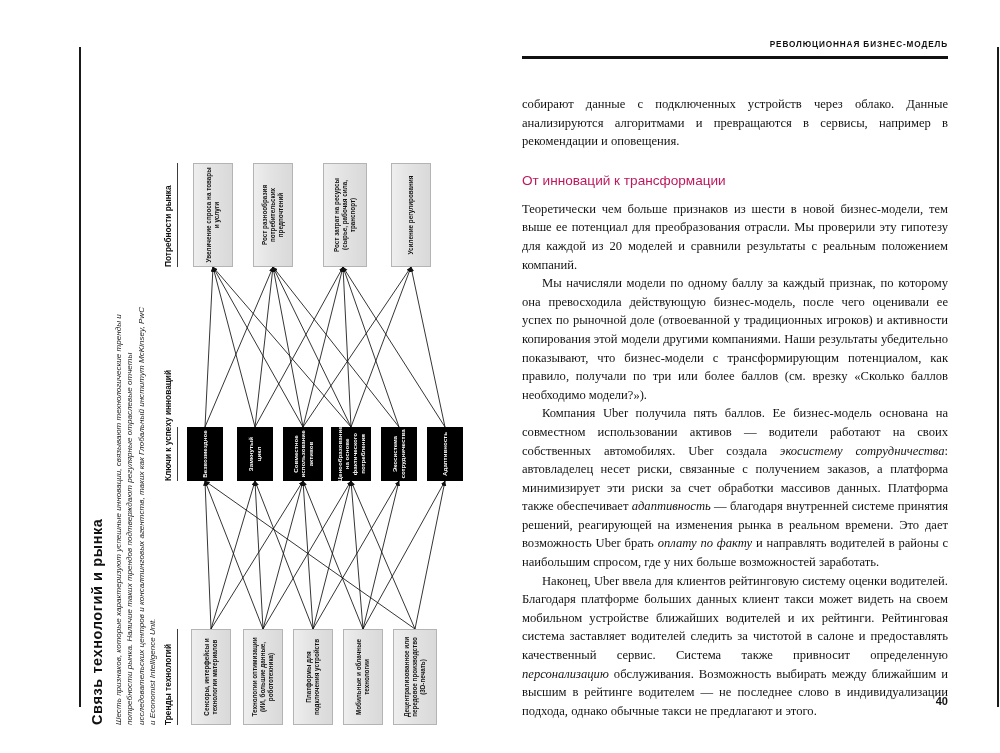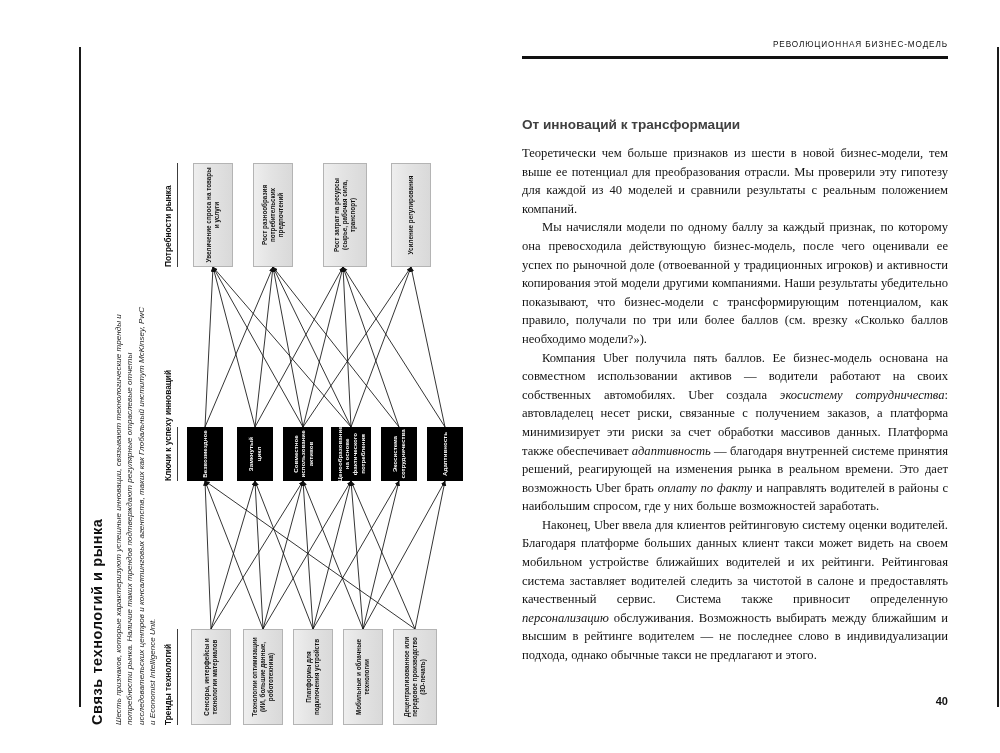--- a/index.html
+++ b/index.html
@@ -61,34 +61,34 @@
     font-size:6.2px;line-height:7.6px;
   }
   svg.links{position:absolute;left:0;top:0;width:690px;height:300px;overflow:visible;}
 
   
   .right-page{position:absolute;left:500px;top:0;width:500px;height:753px;}
   .r-rule{position:absolute;left:497px;top:47px;width:1.6px;height:660px;background:#1a1a1a;}
   .run-head{
     position:absolute;right:52px;top:40px;
     font-family:"Liberation Sans",sans-serif;
-    font-weight:normal;font-size:8.2px;letter-spacing:.9px;color:#111;margin-left:44px;
+    font-weight:bold;font-size:8.2px;letter-spacing:.9px;color:#111;margin-left:44px;
   }
   .head-rule{position:absolute;left:22px;top:56px;width:426px;height:3.2px;background:#111;}
 
   .body{position:absolute;left:22px;top:95px;width:426px;}
   .body p{
     margin:0;font-size:12.6px;line-height:18.6px;color:#141414;
     text-align:justify;font-family:"Liberation Serif",serif;
     hyphens:none;
   }
   .body p.ind{text-indent:20px;}
   .h2{
     font-family:"Liberation Sans",sans-serif;
-    font-weight:bold;font-size:13.6px;color:#404040;
+    font-weight:normal;font-size:13.6px;color:#be185d;
     margin:22px 0 12px 0;
   }
   .pageno{
     position:absolute;right:52px;bottom:46px;
     font-family:"Liberation Sans",sans-serif;
     font-weight:bold;font-size:11px;color:#111;
   }
   em{}
 </style>
 </head>
@@ -188,22 +188,23 @@
       </div>
     </div>
   </div>
 
   <div class="right-page">
     <div class="r-rule"></div>
     <div class="run-head">РЕВОЛЮЦИОННАЯ БИЗНЕС-МОДЕЛЬ</div>
     <div class="head-rule"></div>
 
     <div class="body">
+      <p>собирают данные с подключенных устройств через облако. Данные анализируются алгоритмами и превращаются в сервисы, например в рекомендации и оповещения.</p>
       <h2 class="h2">От инноваций к трансформации</h2>
-      <p>Теоретически чем больше признаков из шести в новой бизнес-модели, тем выше ее потенциал для преобразования отрасли. Мы проверили эту гипотезу для каждой из 40 моделей и сравнили результаты с реальным положением компаний.</p>
+      <p>Теоретически чем больше признаков из шести в новой бизнес-модели, тем выше ее потенциал для преобразования отрасли. Мы проверили эту гипотезу для каждой из 20 моделей и сравнили результаты с реальным положением компаний.</p>
       <p class="ind">Мы начисляли модели по одному баллу за каждый признак, по которому она превосходила действующую бизнес-модель, после чего оценивали ее успех по рыночной доле (отвоеванной у традиционных игроков) и активности копирования этой модели другими компаниями. Наши результаты убедительно показывают, что бизнес-модели с трансформирующим потенциалом, как правило, получали по три или более баллов (см. врезку «Сколько баллов необходимо модели?»).</p>
       <p class="ind"><span>Компания Uber получила пять баллов. Ее бизнес-модель основана на совместном использовании активов — водители работают на своих собственных автомобилях. Uber создала </span><em>экосистему сотрудничества</em><span>: автовладелец несет риски, связанные с получением заказов, а платформа минимизирует эти риски за счет обработки массивов данных. Платформа также обеспечивает </span><em>адаптивность</em><span> — благодаря внутренней системе принятия решений, реагирующей на изменения рынка в реальном времени. Это дает возможность Uber брать </span><em>оплату по факту</em><span> и направлять водителей в районы с наибольшим спросом, где у них больше возможностей заработать.</span></p>
       <p class="ind"><span>Наконец, Uber ввела для клиентов рейтинговую систему оценки водителей. Благодаря платформе больших данных клиент такси может видеть на своем мобильном устройстве ближайших водителей и их рейтинги. Рейтинговая система заставляет водителей следить за чистотой в салоне и предоставлять качественный сервис. Система также привносит определенную </span><em>персонализацию</em><span> обслуживания. Возможность выбирать между ближайшим и высшим в рейтинге водителем — не последнее слово в индивидуализации подхода, однако обычные такси не предлагают и этого.</span></p>
     </div>
 
     <div class="pageno">40</div>
   </div>
 
 </div>
 

